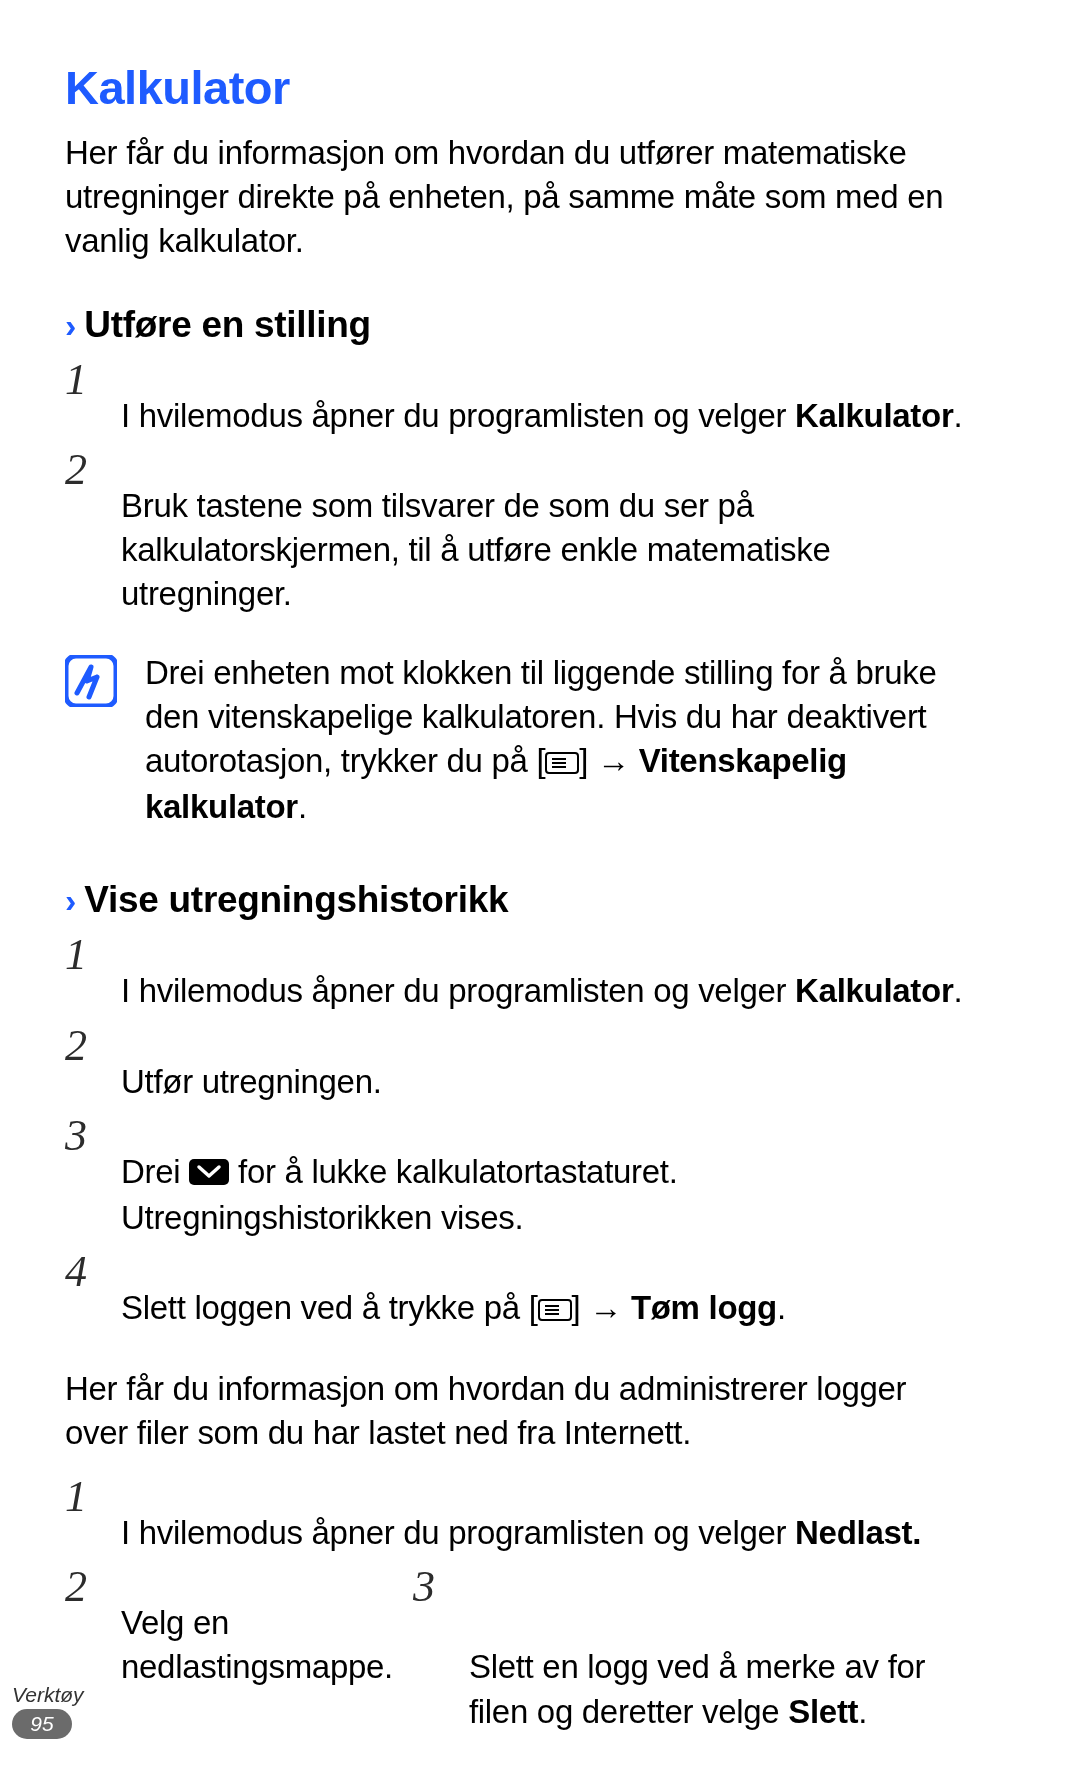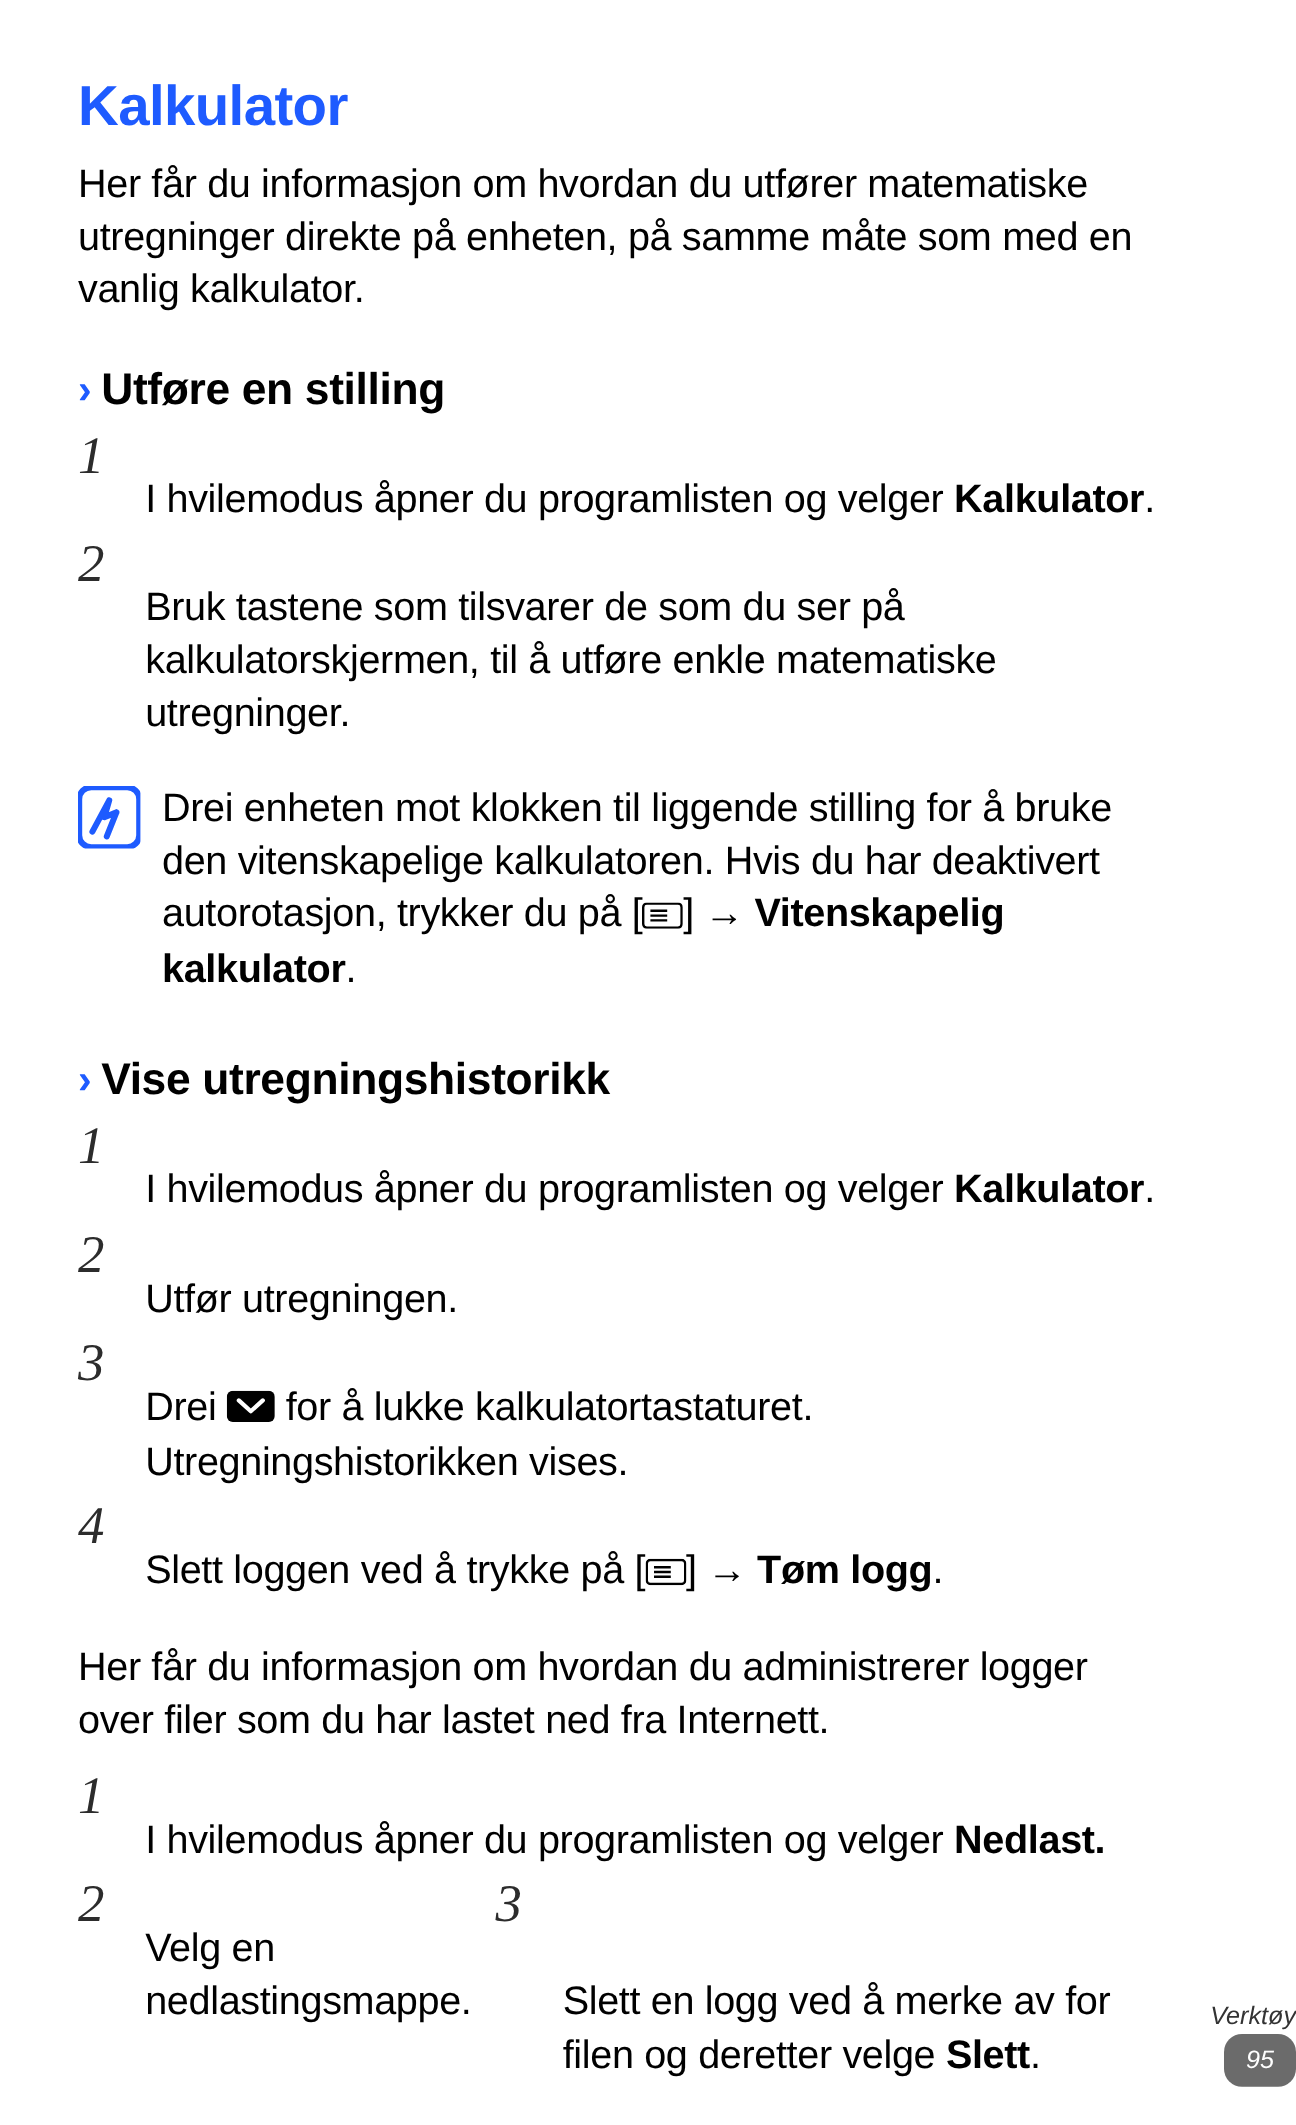--- a/index.html
+++ b/index.html
@@ -70,58 +70,58 @@
     line-height: 1.34;
     padding-top: 4px;
     letter-spacing: -0.3px;
     margin-top: 32px;
   }
   .step-body b {
     font-weight: 700;
   }
   .note {
     display: flex;
-    gap: 18px;
+    gap: 28px;
     margin: 8px 16px 50px 0;
   }
   .note-icon {
     width: 52px;
     height: 52px;
     flex-shrink: 0;
     margin-top: 4px;
   }
   .note-body {
     font-size: 33px;
     line-height: 1.34;
     letter-spacing: -0.3px;
   }
   .inline-icon {
     display: inline-block;
     vertical-align: -2px;
   }
   .footer {
     position: absolute;
-    left: 2px;
+    left: 12px;
     right: 0;
     bottom: 32px;
-    text-align: right;
+    text-align: left;
   }
   .footer-category {
     font-style: italic;
     font-size: 21px;
     color: #333;
     display: block;
     margin-bottom: 2px;
   }
   .footer-badge {
     display: inline-flex;
     align-items: center;
     justify-content: center;
     width: 60px;
-    height: 44px;
+    height: 30px;
     border-radius: 15px;
     background: #6b6b6b;
     color: #fff;
     font-size: 21px;
     font-style: italic;
   }
 </style>
 </head>
 <body>
 

